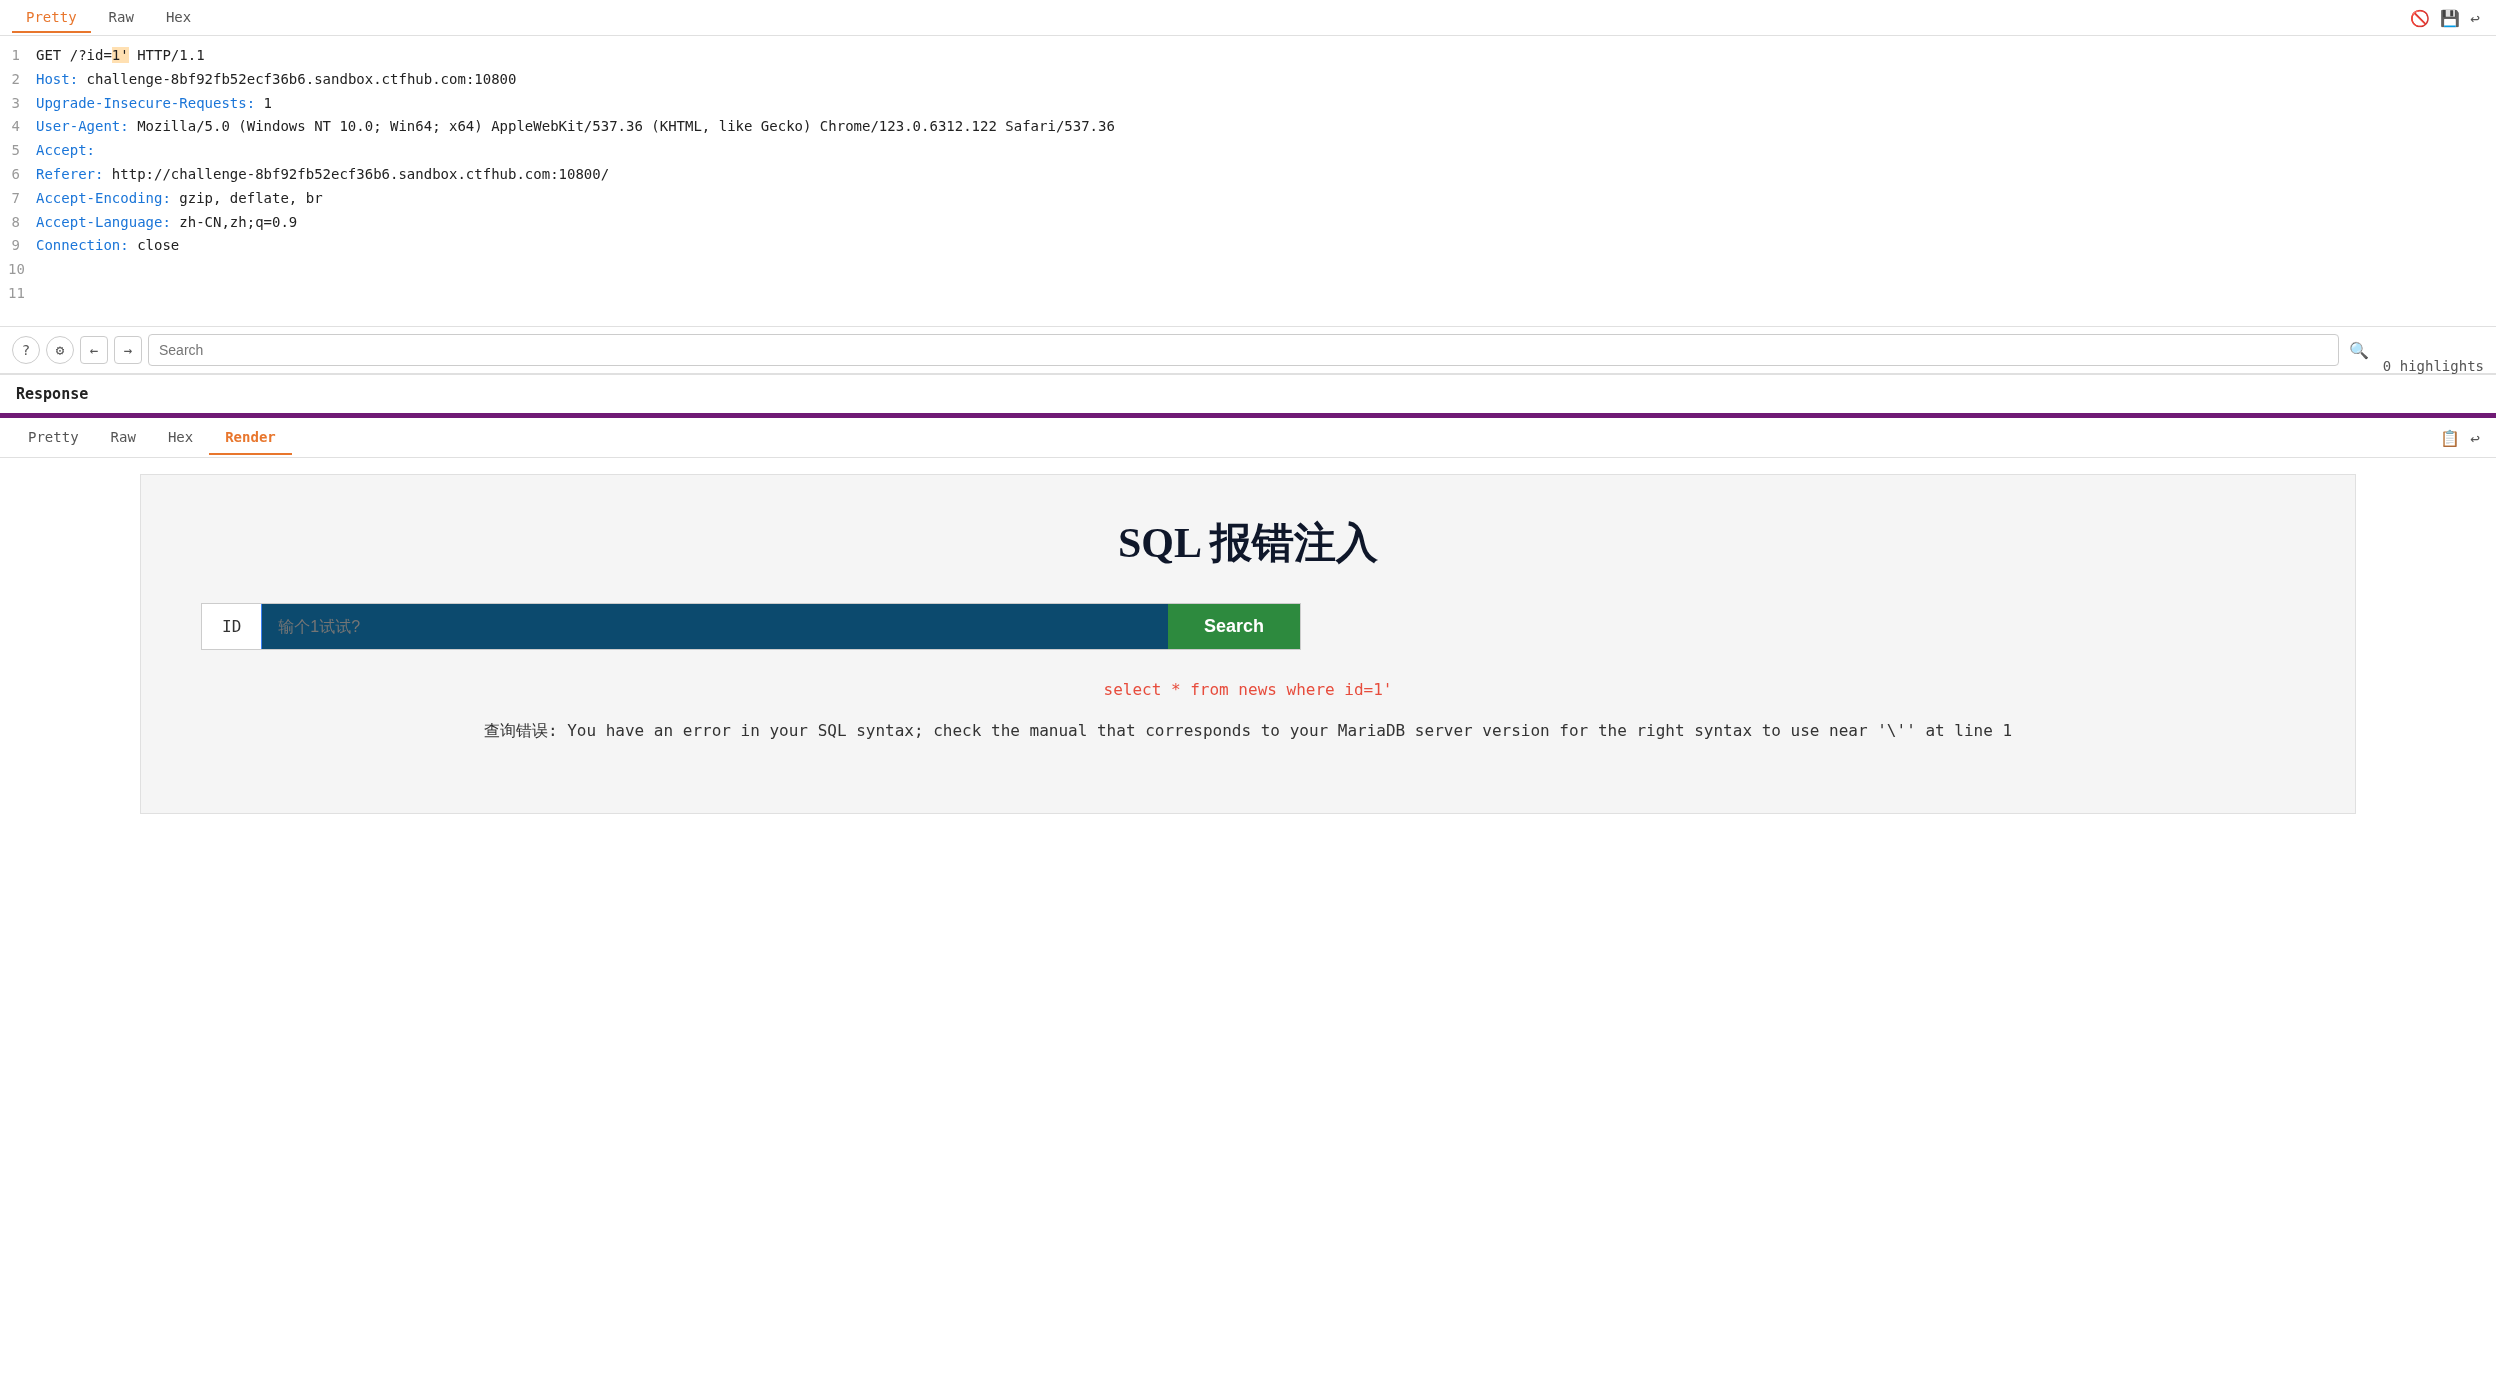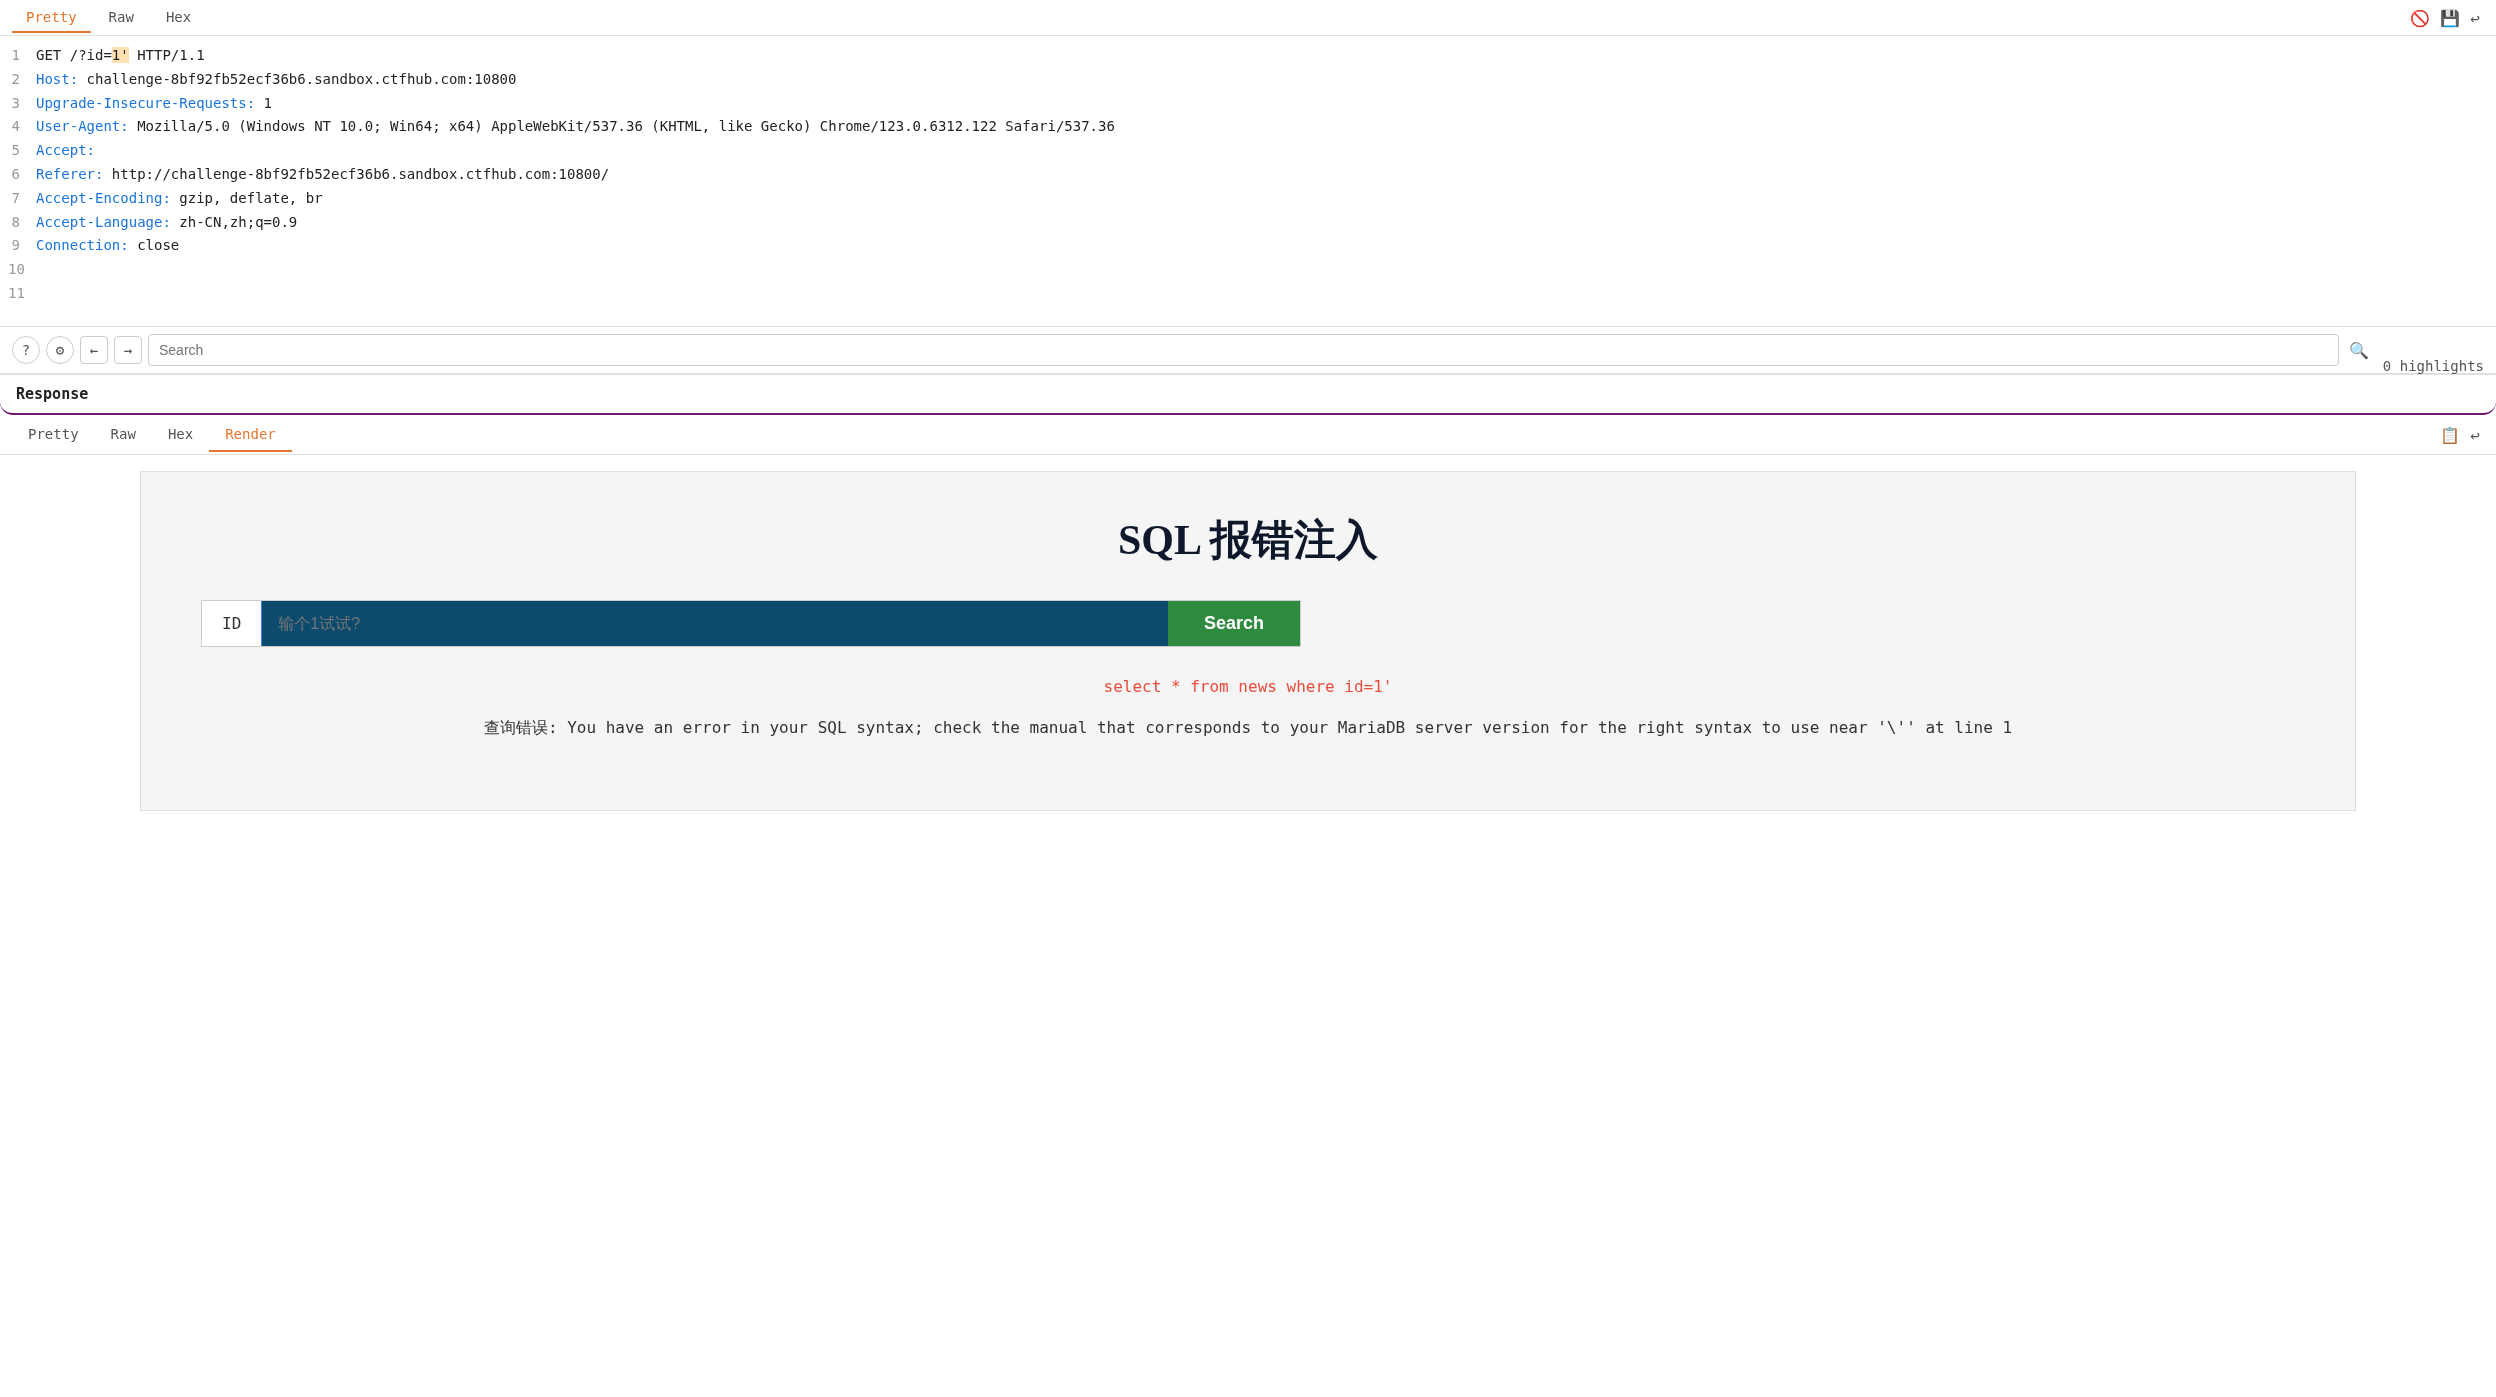--- a/index.html
+++ b/index.html
@@ -144,22 +144,21 @@
     
     .response-section {
       background: #fff;
     }
 
     .response-header {
       padding: 10px 16px;
       font-size: 15px;
       font-weight: bold;
       color: #222;
-      border-bottom: 2px solid #701a75;
-      border-radius: 13px;
+      border-bottom: 5px solid #701a75;
     }
 
     .response-tabs-bar {
       display: flex;
       align-items: center;
       padding: 0 12px;
       border-bottom: 1px solid #e0e0e0;
       height: 40px;
       position: relative;
     }
@@ -168,20 +167,21 @@
       padding: 8px 16px;
       font-size: 14px;
       cursor: pointer;
       color: #555;
       border-bottom: 2px solid transparent;
     }
 
     .response-tab.active {
       color: #e8762d;
       border-bottom: 2px solid #e8762d;
+      font-weight: bold;
     }
 
     .resp-right-icons {
       position: absolute;
       right: 16px;
       top: 50%;
       transform: translateY(-50%);
       display: flex;
       gap: 10px;
       color: #555;

